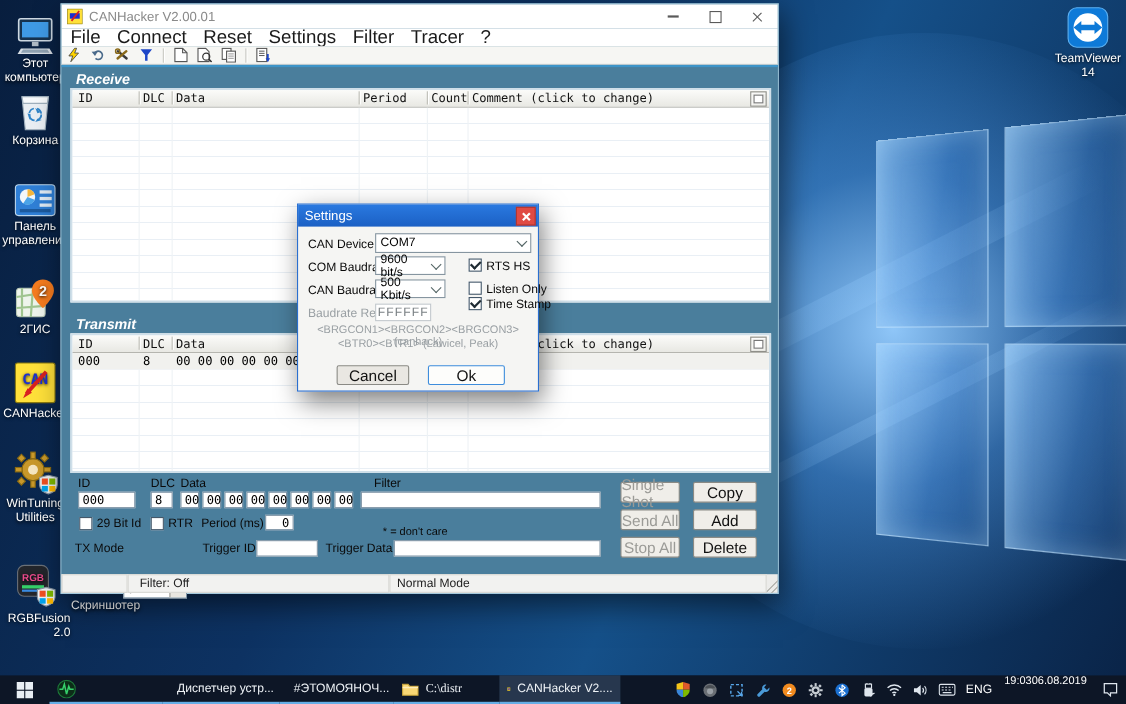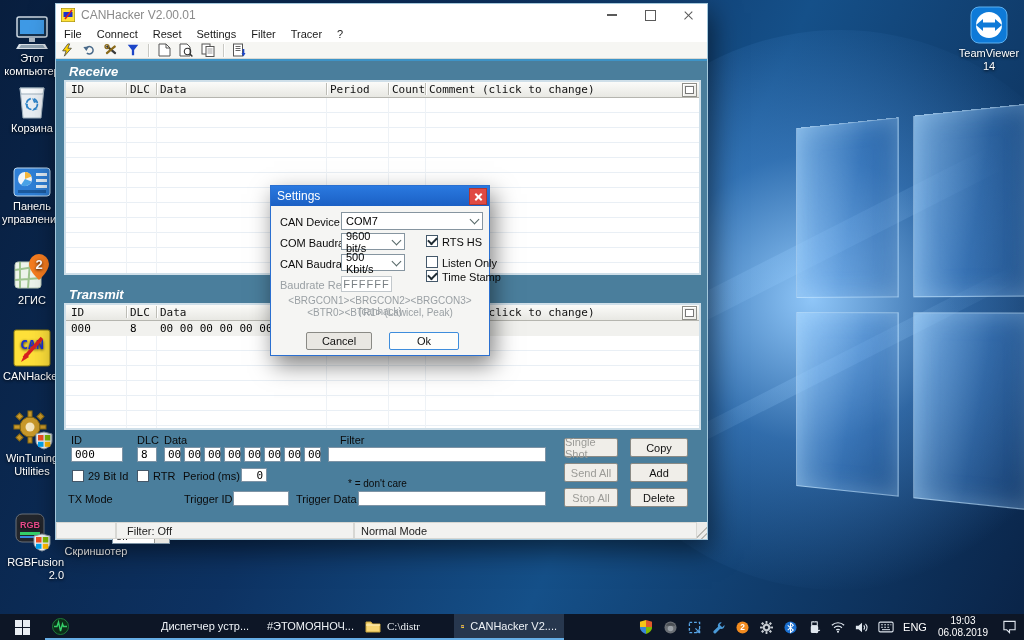--- a/index.html
+++ b/index.html
@@ -17,41 +17,41 @@
   .deskicon{width:64px;text-align:center;color:#fff;font-size:11px;line-height:13px;
     text-shadow:0 1px 3px rgba(0,0,0,.9);cursor:default;}
   .deskicon .ic{display:flex;justify-content:center;margin-bottom:2px;}
   
   .win{left:55px;top:3px;width:653px;height:537px;background:#4a7e9c;border:1px solid #a4c8dc;
     box-shadow:4px 10px 26px rgba(0,0,0,.55);}
   .titlebar{left:0;top:0;width:651px;height:22px;background:#fff;display:flex;align-items:center;}
   .title-text{font-size:12px;color:#8a8a8a;margin-left:6px;}
   .capbtn{width:30px;height:20px;display:flex;align-items:center;justify-content:center;}
   .menubar{left:0;top:22px;width:651px;height:16px;background:#fff;display:flex;align-items:center;gap:15px;padding-left:8px;box-sizing:border-box;}
-  .menuitem{font-size:11px;color:#1a1a1a;}
+  .menuitem{font-size:17px;color:#1a1a1a;}
   .toolbar{left:0;top:38px;width:651px;height:17px;background:#f6f6f3;border-bottom:1px solid #d9d9d4;display:flex;align-items:center;}
   .tbtn{width:22px;height:16px;display:flex;align-items:center;justify-content:center;}
   .tsep{width:1px;height:13px;background:#c9c9c4;box-shadow:1px 0 0 #fff;margin:0 4px;}
   .client{left:0;top:55px;width:651px;height:463px;background:#4a7e9c;border-top:2px solid #3d94c8;}
   .seclabel{color:#fff;font-weight:bold;font-style:italic;font-size:13px;}
   .tbl{background:#fff;border:2px solid #cfdfe9;}
   .tblhead{position:absolute;left:0;top:0;right:0;height:15px;background:linear-gradient(#fbfbf9,#e8e8e3);
     border-bottom:1px solid #b5b5af;font-family:"DejaVu Sans Mono",monospace;font-size:11px;color:#111;}
   .hcell{position:absolute;top:1px;white-space:nowrap;}
   .vsep{position:absolute;top:1px;width:1px;height:12px;background:#bdbdb6;box-shadow:1px 0 0 #fff;}
   .gridlines{background:repeating-linear-gradient(to bottom,#fff 0 14px,#e9eff5 14px 15px);}
   .vline{position:absolute;width:1px;background:#eef2f6;}
   .cornerbtn{position:absolute;width:13px;height:12px;background:#f0f0ec;border:1px solid #8f8f89;
     box-shadow:inset 1px 1px 0 #fff;display:flex;align-items:center;justify-content:center;}
   .mono{font-family:"DejaVu Sans Mono",monospace;}
   .lbl{font-size:11px;color:#0a0a0a;white-space:nowrap;}
   .field{background:#fff;border:1px solid #7d93a5;font-size:11px;color:#000;display:flex;align-items:center;padding:0 3px;}
   .cbx{width:12px;height:12px;background:#fff;border:1px solid #44586a;}
   .check{width:7px;height:4px;border-left:2px solid #1f2b33;border-bottom:2px solid #1f2b33;transform:rotate(-45deg);margin:1px 0 0 1px;}
-  .pbtn{background:#f0eee9;border:1px solid #8a8a85;border-radius:2px;font-size:11px;color:#111;
+  .pbtn{background:#f0eee9;border:1px solid #8a8a85;border-radius:2px;font-size:14px;color:#111;
     display:flex;align-items:center;justify-content:center;}
   .pbtn.dis{color:#9b9b97;}
   .statusbar{left:0;top:518px;width:651px;height:17px;background:#ececea;display:flex;}
   .spanel{background:#f2f2f0;border:1px solid #d7d7d3;font-size:11px;color:#222;display:flex;align-items:center;padding:0 6px;box-sizing:border-box;height:17px;}
   .grip{width:10px;height:17px;background:
     linear-gradient(135deg,transparent 55%,#b9b9b4 55%,#b9b9b4 62%,transparent 62%,transparent 75%,#b9b9b4 75%,#b9b9b4 82%,transparent 82%);}
   
   .dlg{left:270px;top:185px;width:220px;height:171px;background:#f5f5f3;border:1px solid #2a6fd0;
     box-shadow:4px 9px 22px rgba(0,0,0,.5);}
   .dlgtitle{position:absolute;left:0;top:0;width:218px;height:20px;
@@ -64,21 +64,21 @@
     font-size:11px;color:#000;padding:0 4px;}
   .chev{width:6px;height:6px;border-right:1.5px solid #566;border-bottom:1.5px solid #566;transform:rotate(45deg);margin-top:-3px;}
   .hint{font-size:10px;color:#9aa0a4;text-align:center;width:100%;}
   .dim{color:#9aa0a4;}
   
   .taskbar{left:0;top:614px;width:1024px;height:26px;background:#0d1626;display:flex;align-items:stretch;}
   .tbbtn{display:flex;align-items:center;gap:6px;color:#eef2f6;font-size:11px;border-bottom:2px solid #66aee6;padding:0 7px;box-sizing:border-box;white-space:nowrap;}
   .tbbtn.active{background:rgba(130,175,225,.22);}
   .trayicon{width:24px;display:flex;align-items:center;justify-content:center;}
   .traytext{color:#fff;font-size:11px;display:flex;align-items:center;padding:0 5px;}
-  .clock{color:#fff;font-size:10px;line-height:12px;text-align:center;padding:0 6px;display:flex;flex-direction:column;justify-content:center;}
+  .clock{color:#fff;font-size:10px;line-height:12px;text-align:center;padding:0 6px;display:flex;justify-content:center;}
 </style>
 </head>
 <body>
 
 <div id="screen">
 
   <div class="abs wall-base"></div>
   <div class="abs wall-glow" style="left:560px;top:30px;width:560px;height:560px;background:radial-gradient(circle at 45% 48%,rgba(150,205,255,.95),rgba(80,150,225,.5) 34%,rgba(25,70,135,0) 70%);"></div>
   <div class="abs beam" style="left:600px;top:240px;width:420px;height:26px;transform:rotate(-27deg);"></div>
   <div class="abs beam" style="left:620px;top:360px;width:420px;height:16px;transform:rotate(-27deg);"></div>

